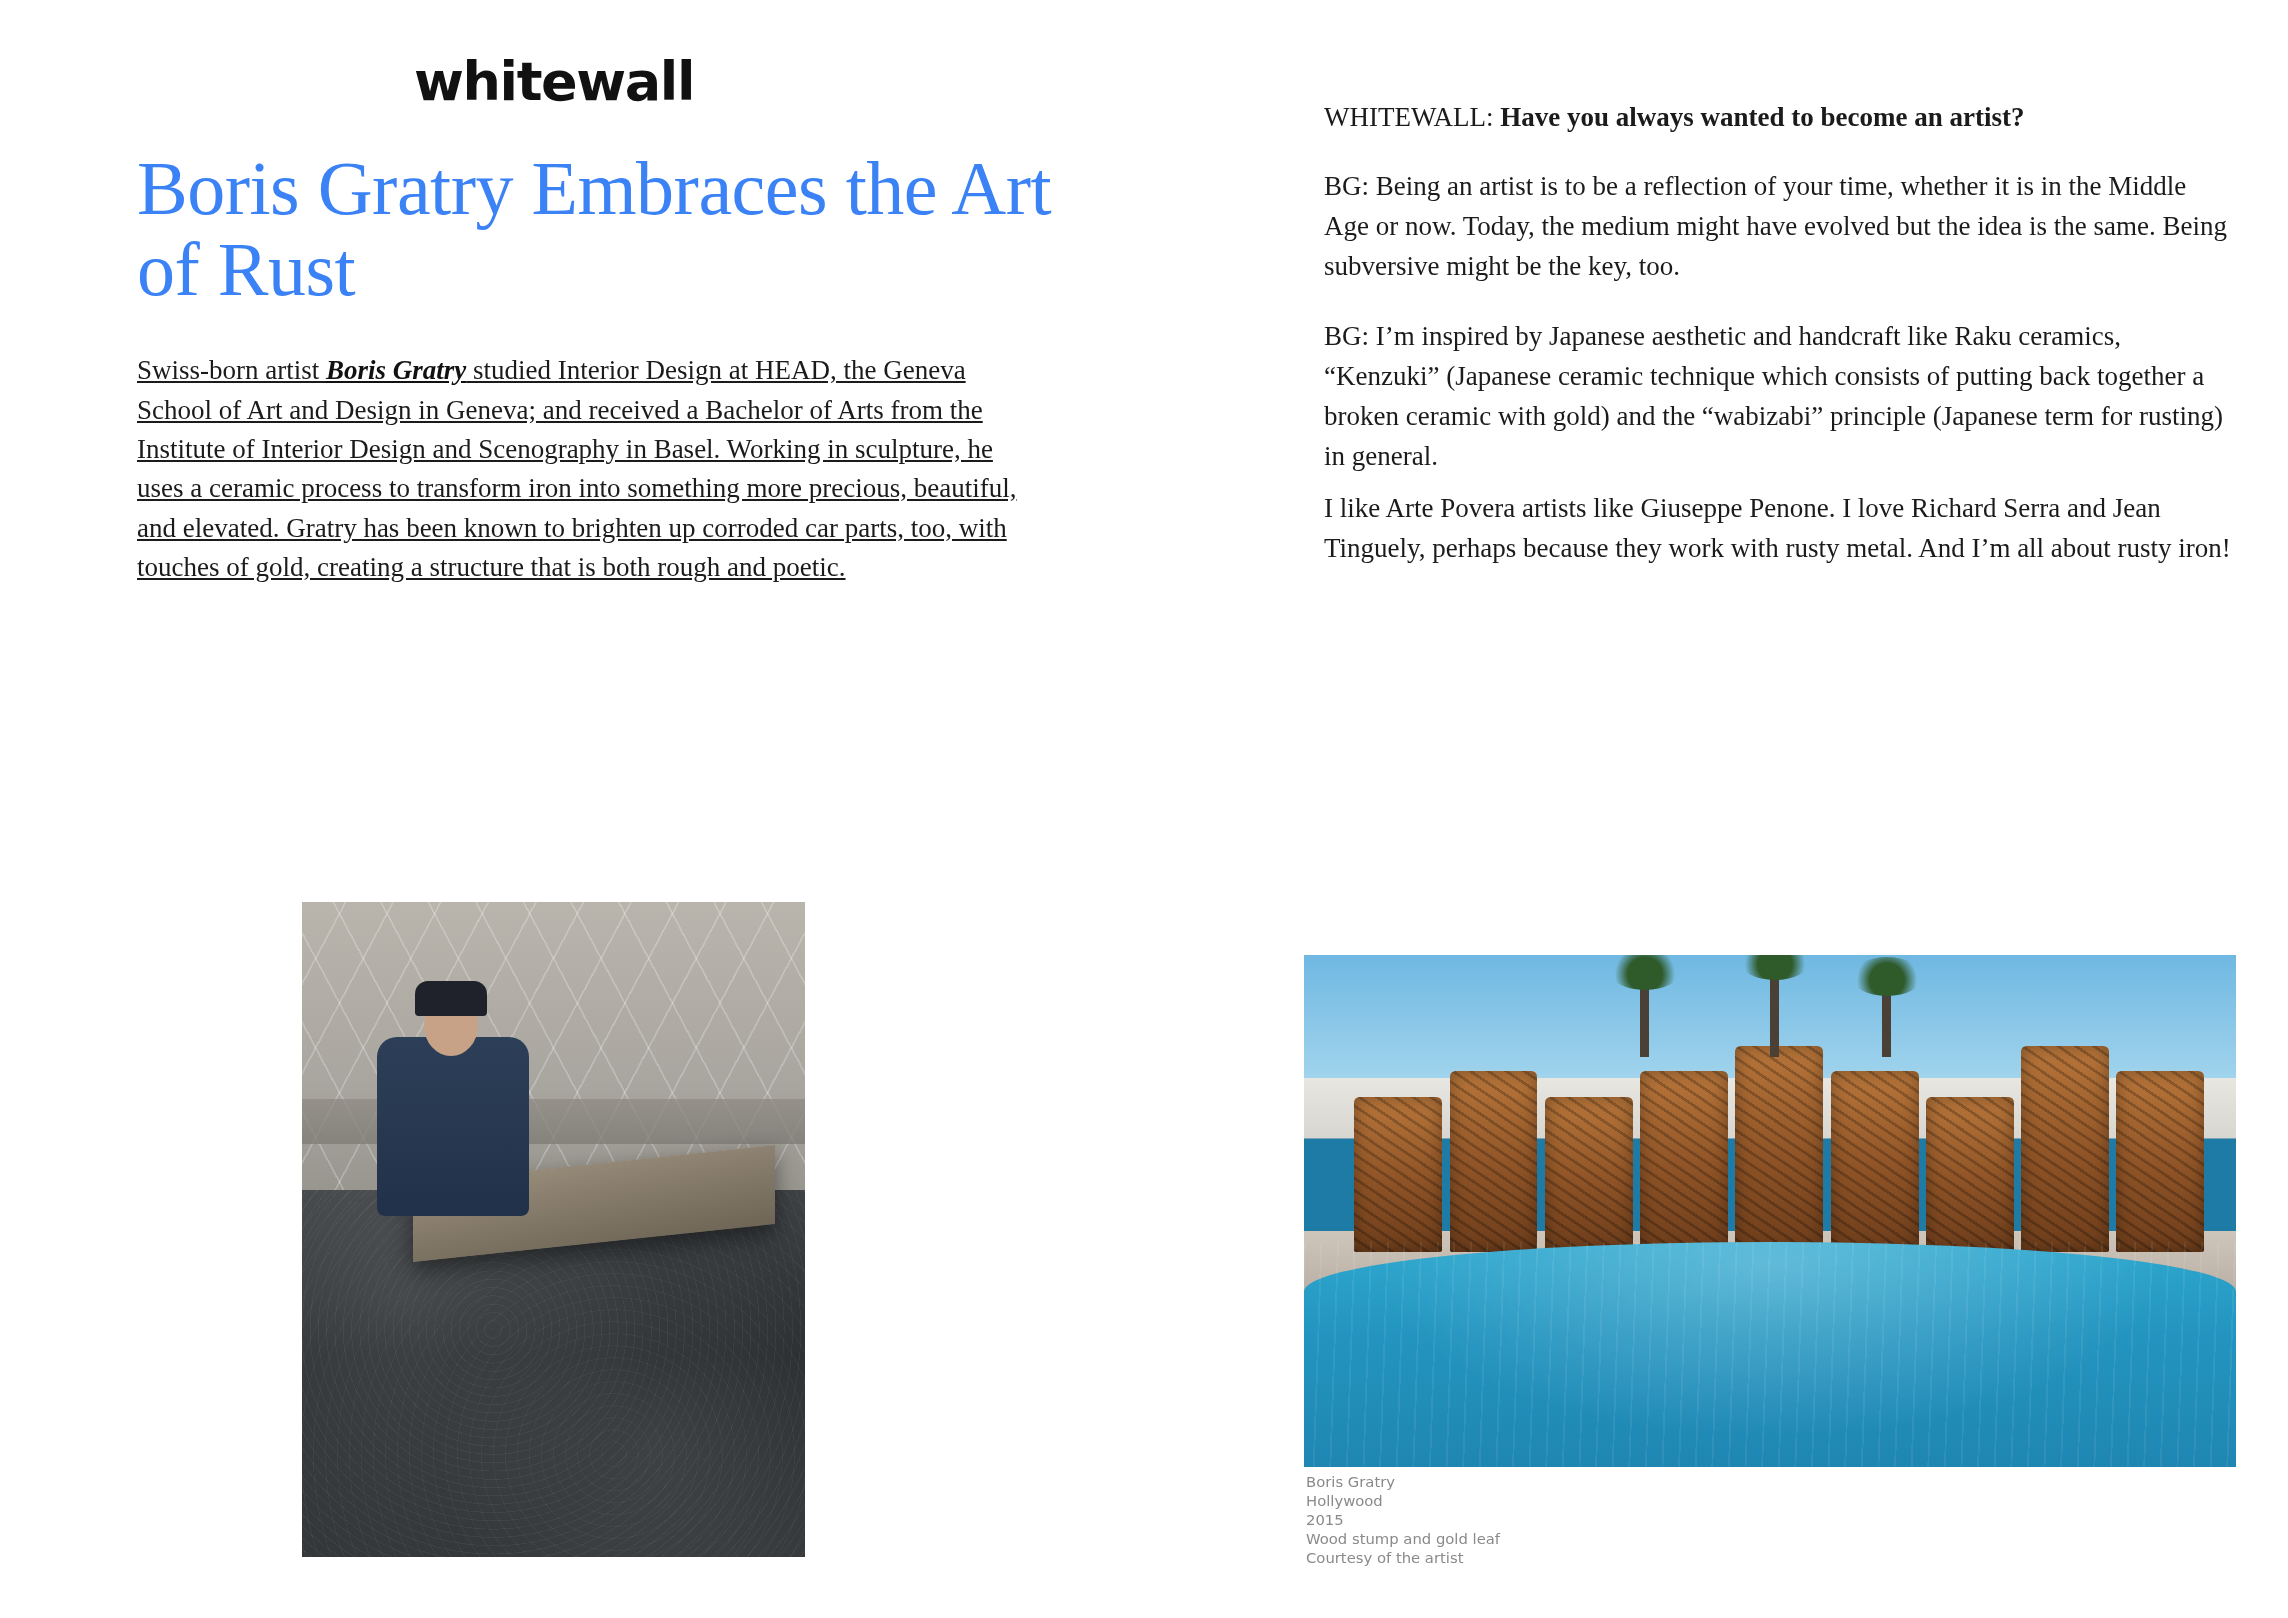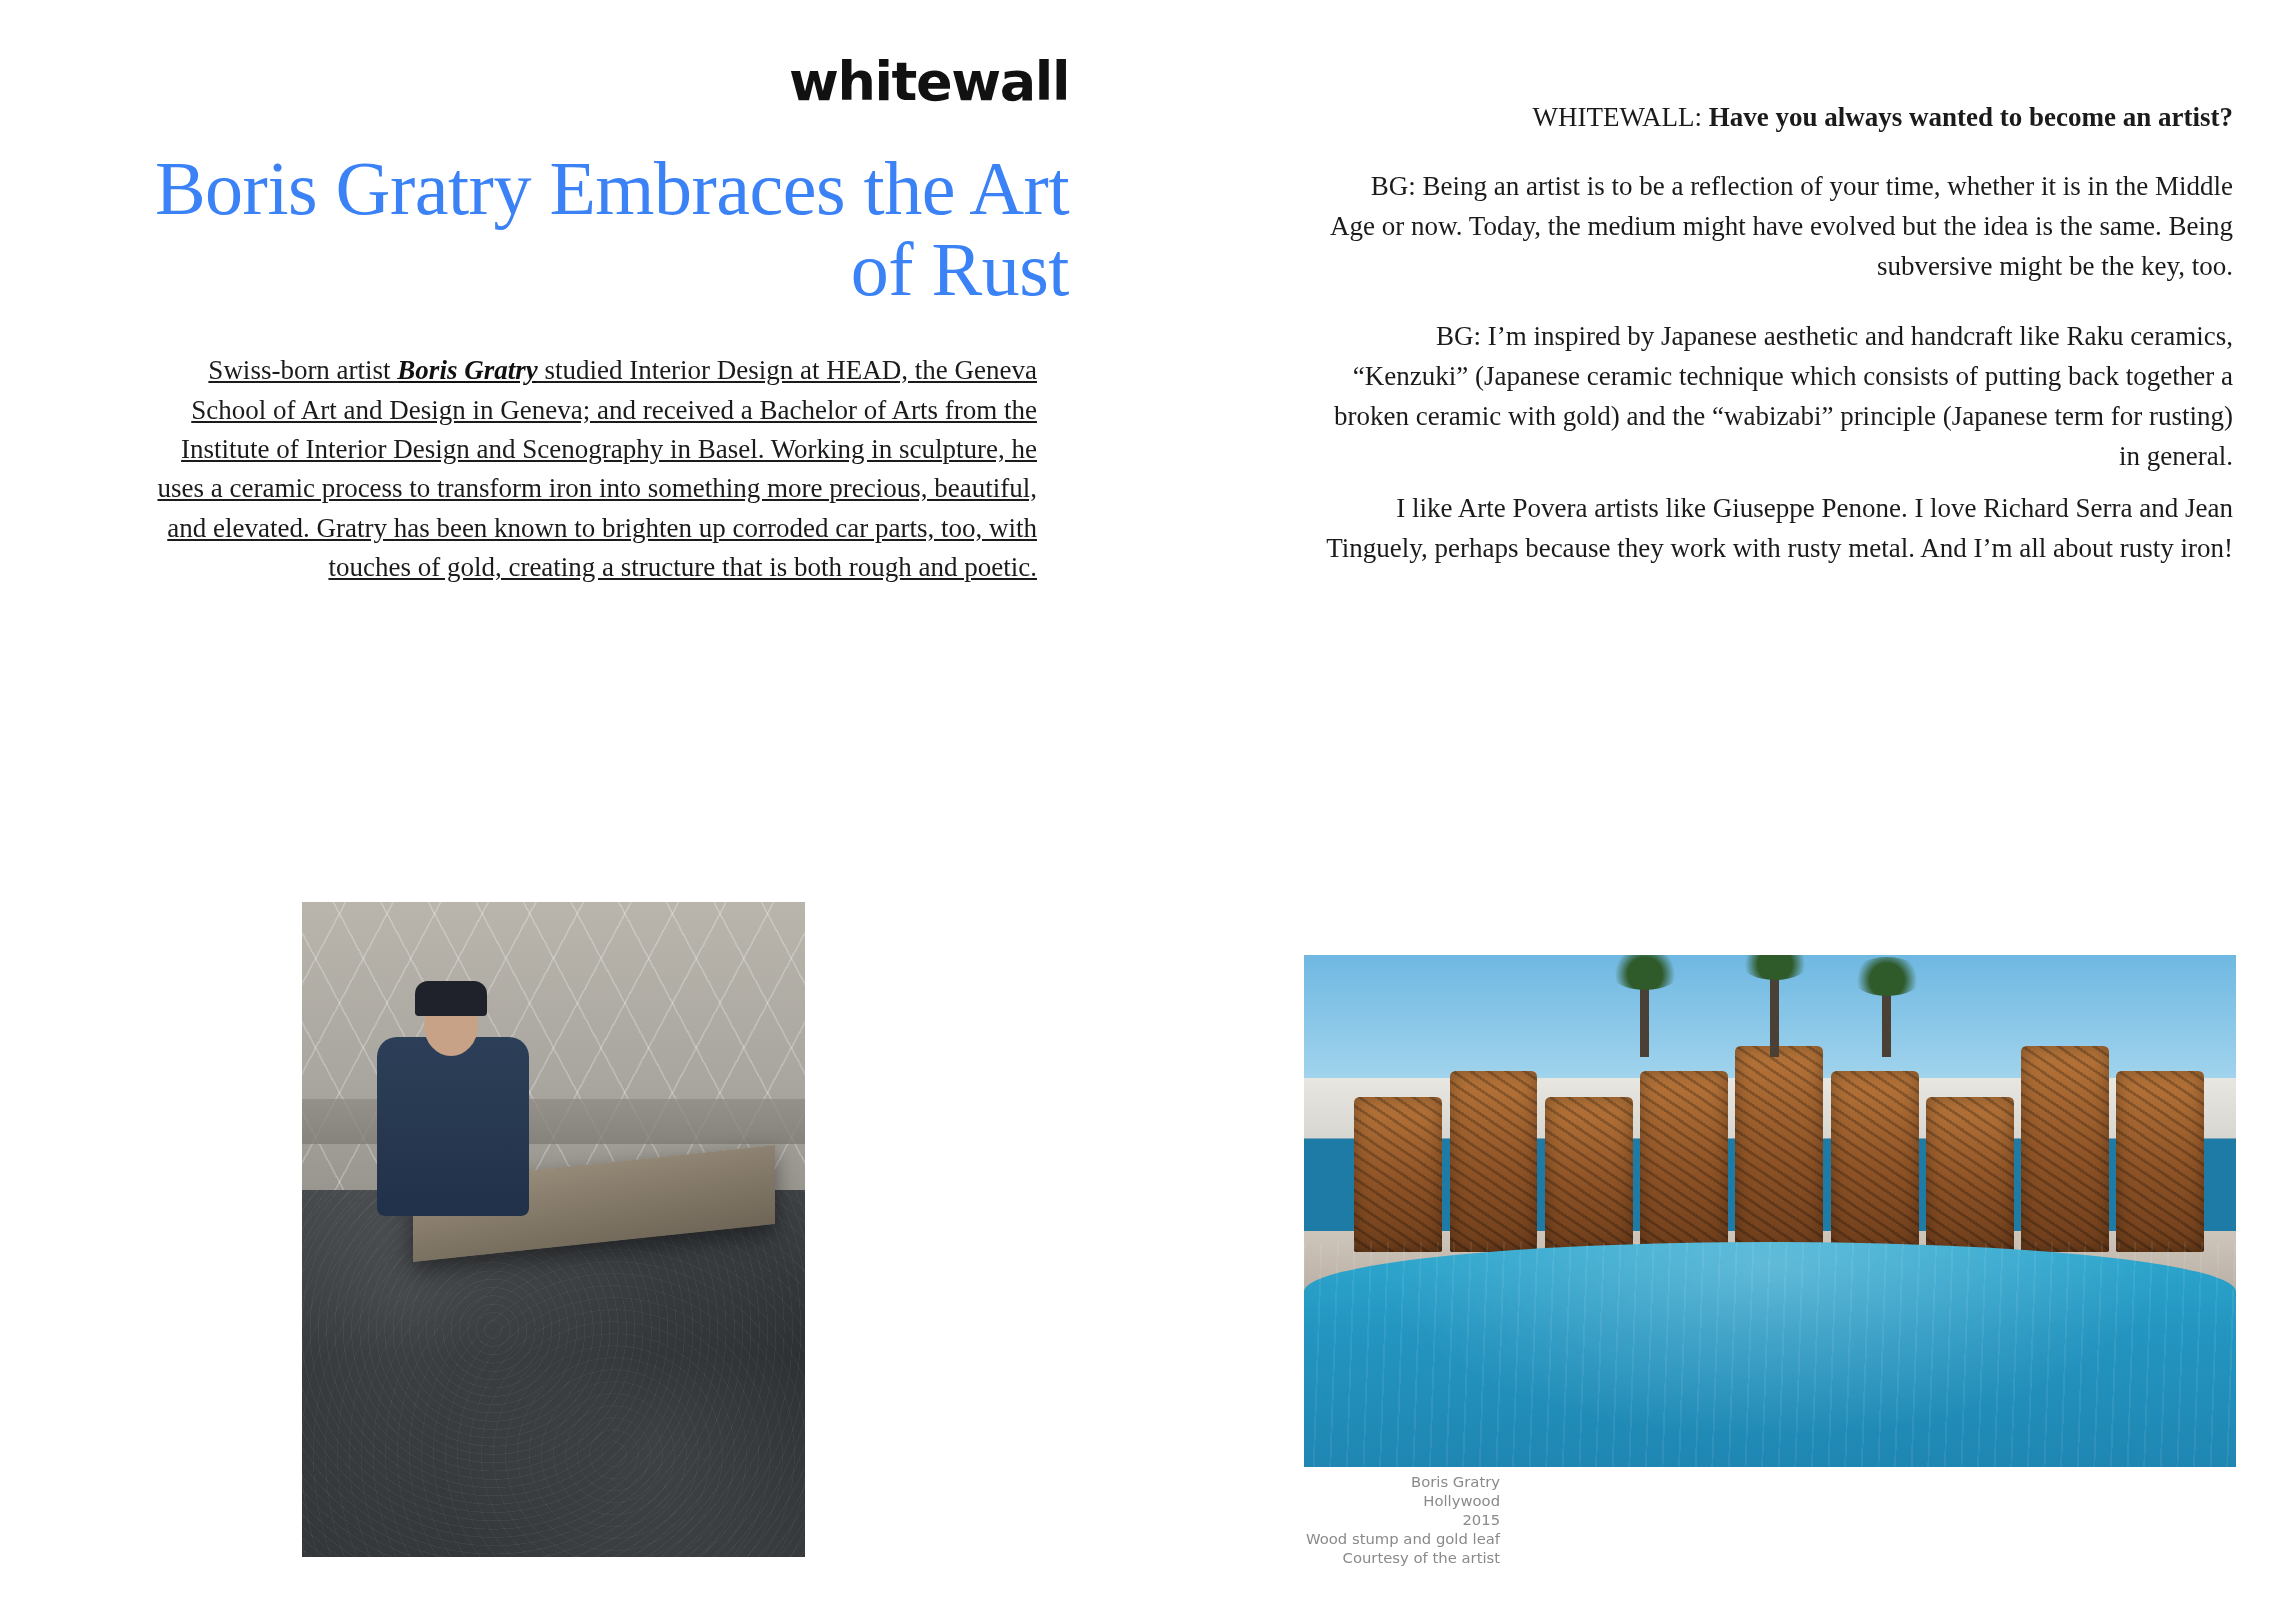--- a/index.html
+++ b/index.html
@@ -12,21 +12,20 @@
     height: 1619px;
     font-family: "Liberation Serif", serif;
     color: #1b1b1b;
     overflow: hidden;
   }
   .page {
     position: relative;
     width: 2289px;
     height: 1619px;
     box-sizing: border-box;
-    text-align: right;
   }
 
   
   .left-col {
     position: absolute;
     left: 137px;
     top: 55px;
     width: 932px;
   }
   .masthead {

